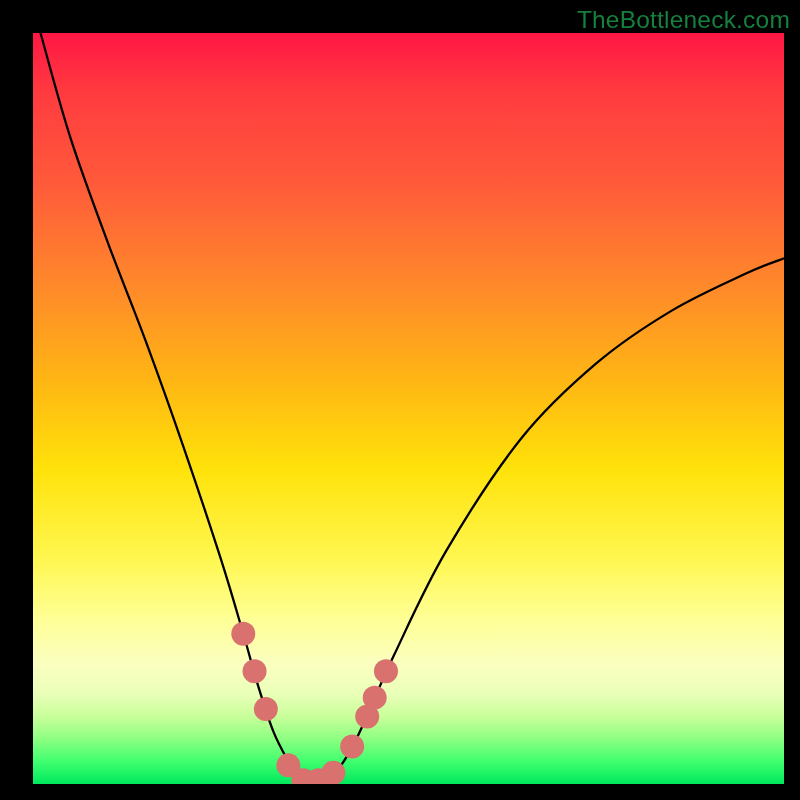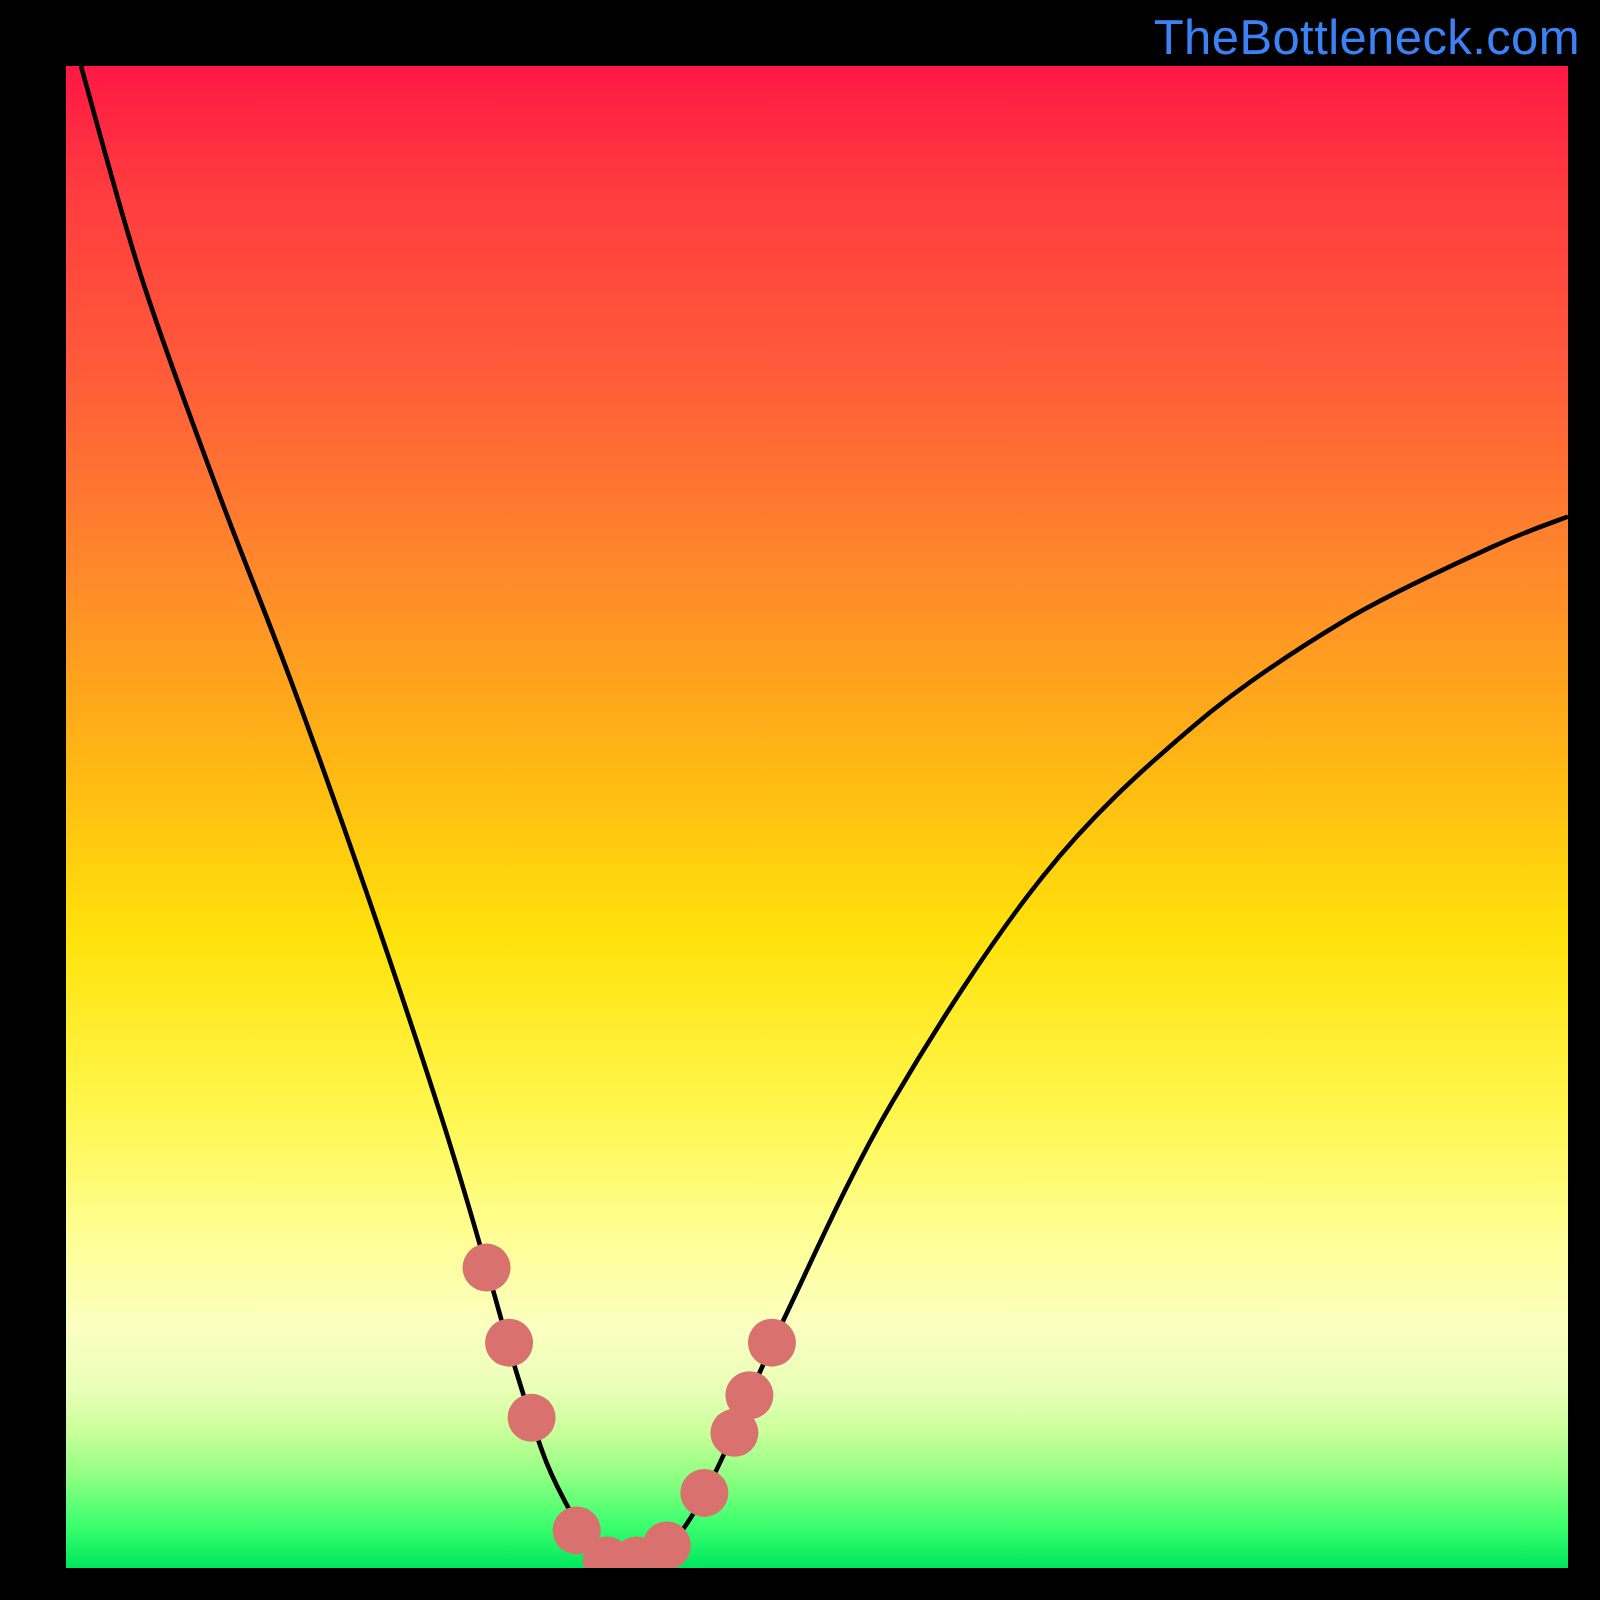--- a/index.html
+++ b/index.html
@@ -38,21 +38,21 @@
       #e9ffb8 88%,
       #c9ff9a 91%,
       #8dff81 94%,
       #3fff6f 97%,
       #00e85c 100%);
   }
   .watermark {
     position: absolute;
     top: 6px;
     right: 10px;
-    color: #3b82f6;
+    color: #15803d;
     font-size: 24.5px;
     font-weight: 400;
     letter-spacing: 0.2px;
     z-index: 5;
   }
   svg.curves {
     position: absolute;
     left: 33px;
     top: 33px;
     width: 751px;

